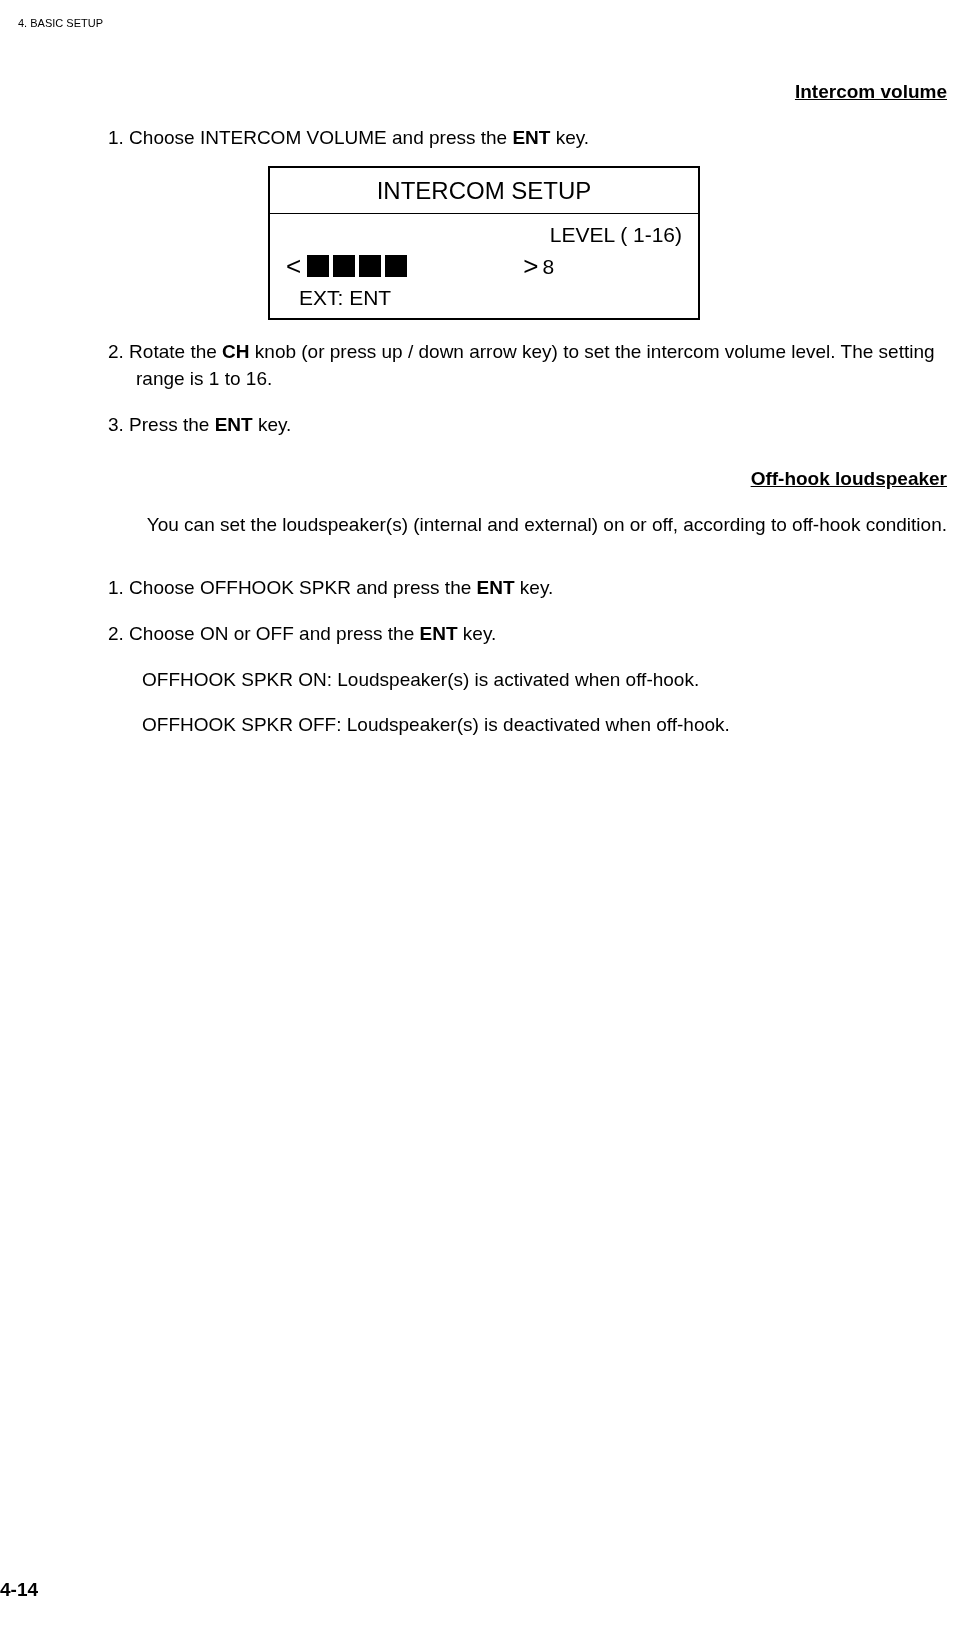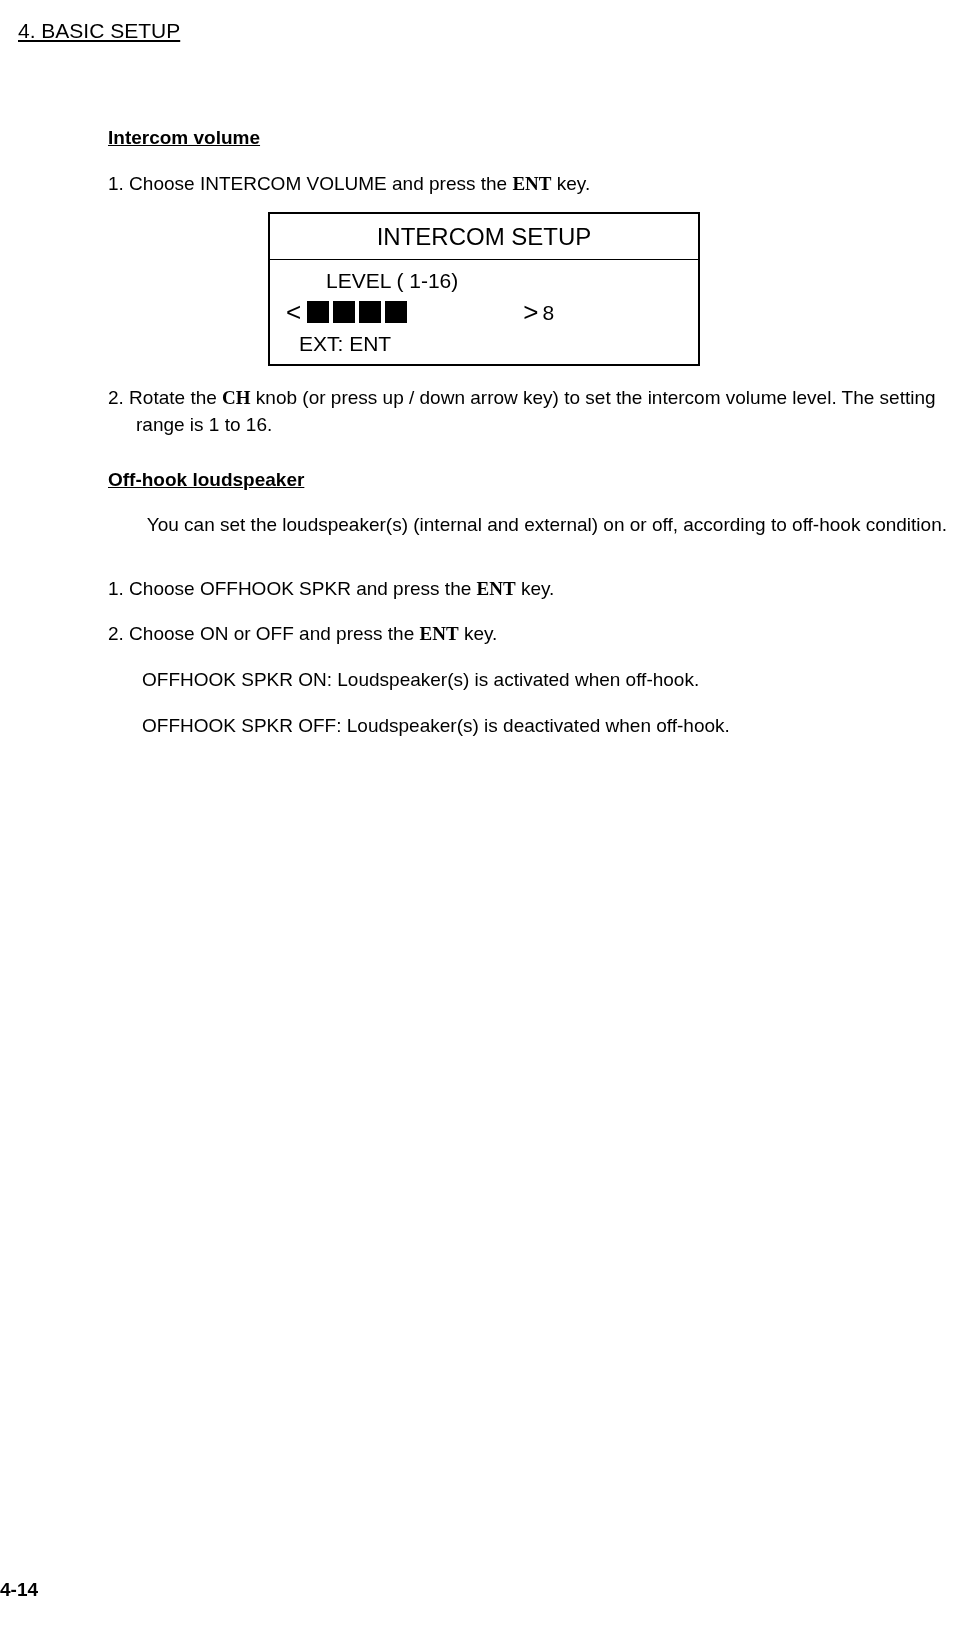--- a/index.html
+++ b/index.html
@@ -11,50 +11,49 @@
       color: #000;
       line-height: 1.4;
     }
     .page {
       padding: 16px 18px 30px 18px;
       box-sizing: border-box;
       min-height: 1632px;
       position: relative;
     }
     .header-chapter {
-      font-size: 21px;
-      margin-bottom: 80px;
-      text-decoration: underline;
+      font-size: 11px;
+      margin-bottom: 48px;
     }
     .content {
       margin-left: 90px;
       margin-right: 5px;
     }
     .section-title {
       font-weight: bold;
       text-decoration: underline;
       margin-bottom: 12px;
       margin-top: 0;
+      text-align: right;
     }
     .para {
       margin-bottom: 4px;
       text-align: right;
     }
     .step {
       text-indent: -28px;
       padding-left: 28px;
       margin-bottom: 2px;
     }
     .sub-step {
       padding-left: 34px;
       margin-bottom: 2px;
     }
     .bold {
       font-weight: bold;
-      font-family: Liberation Serif, serif;
     }
     .screen-box {
       border: 2px solid #000;
       width: 428px;
       margin: 14px auto 14px 160px;
     }
     .screen-title {
       text-align: center;
       padding: 6px 0 6px 0;
       font-size: 24px;
@@ -118,39 +117,42 @@
 
     <p class="section-title">Intercom volume</p>
 
     <p class="step">
       <span>1. Choose INTERCOM VOLUME and press the </span><span class="bold">ENT</span><span> key.</span>
     </p>
 
     <div class="screen-box">
       <div class="screen-title">INTERCOM SETUP</div>
       <div class="screen-body">
-        <div style="margin-left:40px;">LEVEL  ( 1-16)</div>
+        <div style="margin-left:23px;text-align:right;">LEVEL  ( 1-16)</div>
         <div class="level-row">
           <span class="lt">&lt;</span>
           <span class="blocks">
             <span class="blk"></span>
             <span class="blk"></span>
             <span class="blk"></span>
             <span class="blk"></span>
           </span>
           <span class="gap-mid"></span>
           <span class="gt">&gt;</span>
           <span class="level-num">8</span>
         </div>
         <div class="exit-line">EXT: ENT</div>
       </div>
     </div>
 
     <p class="step">
       <span>2. Rotate the </span><span class="bold">CH</span><span> knob (or press up / down arrow key) to set the intercom volume level. The setting range is 1 to 16.</span>
+    </p>
+    <p class="step">
+      <span>3. Press the </span><span class="bold">ENT</span><span> key.</span>
     </p>
 
     <div class="spacing-before-section"></div>
 
     <p class="section-title">Off-hook loudspeaker</p>
 
     <p class="para">You can set the loudspeaker(s) (internal and external) on or off, according to off-hook condition.</p>
 
     <div style="height:14px;"></div>
 

